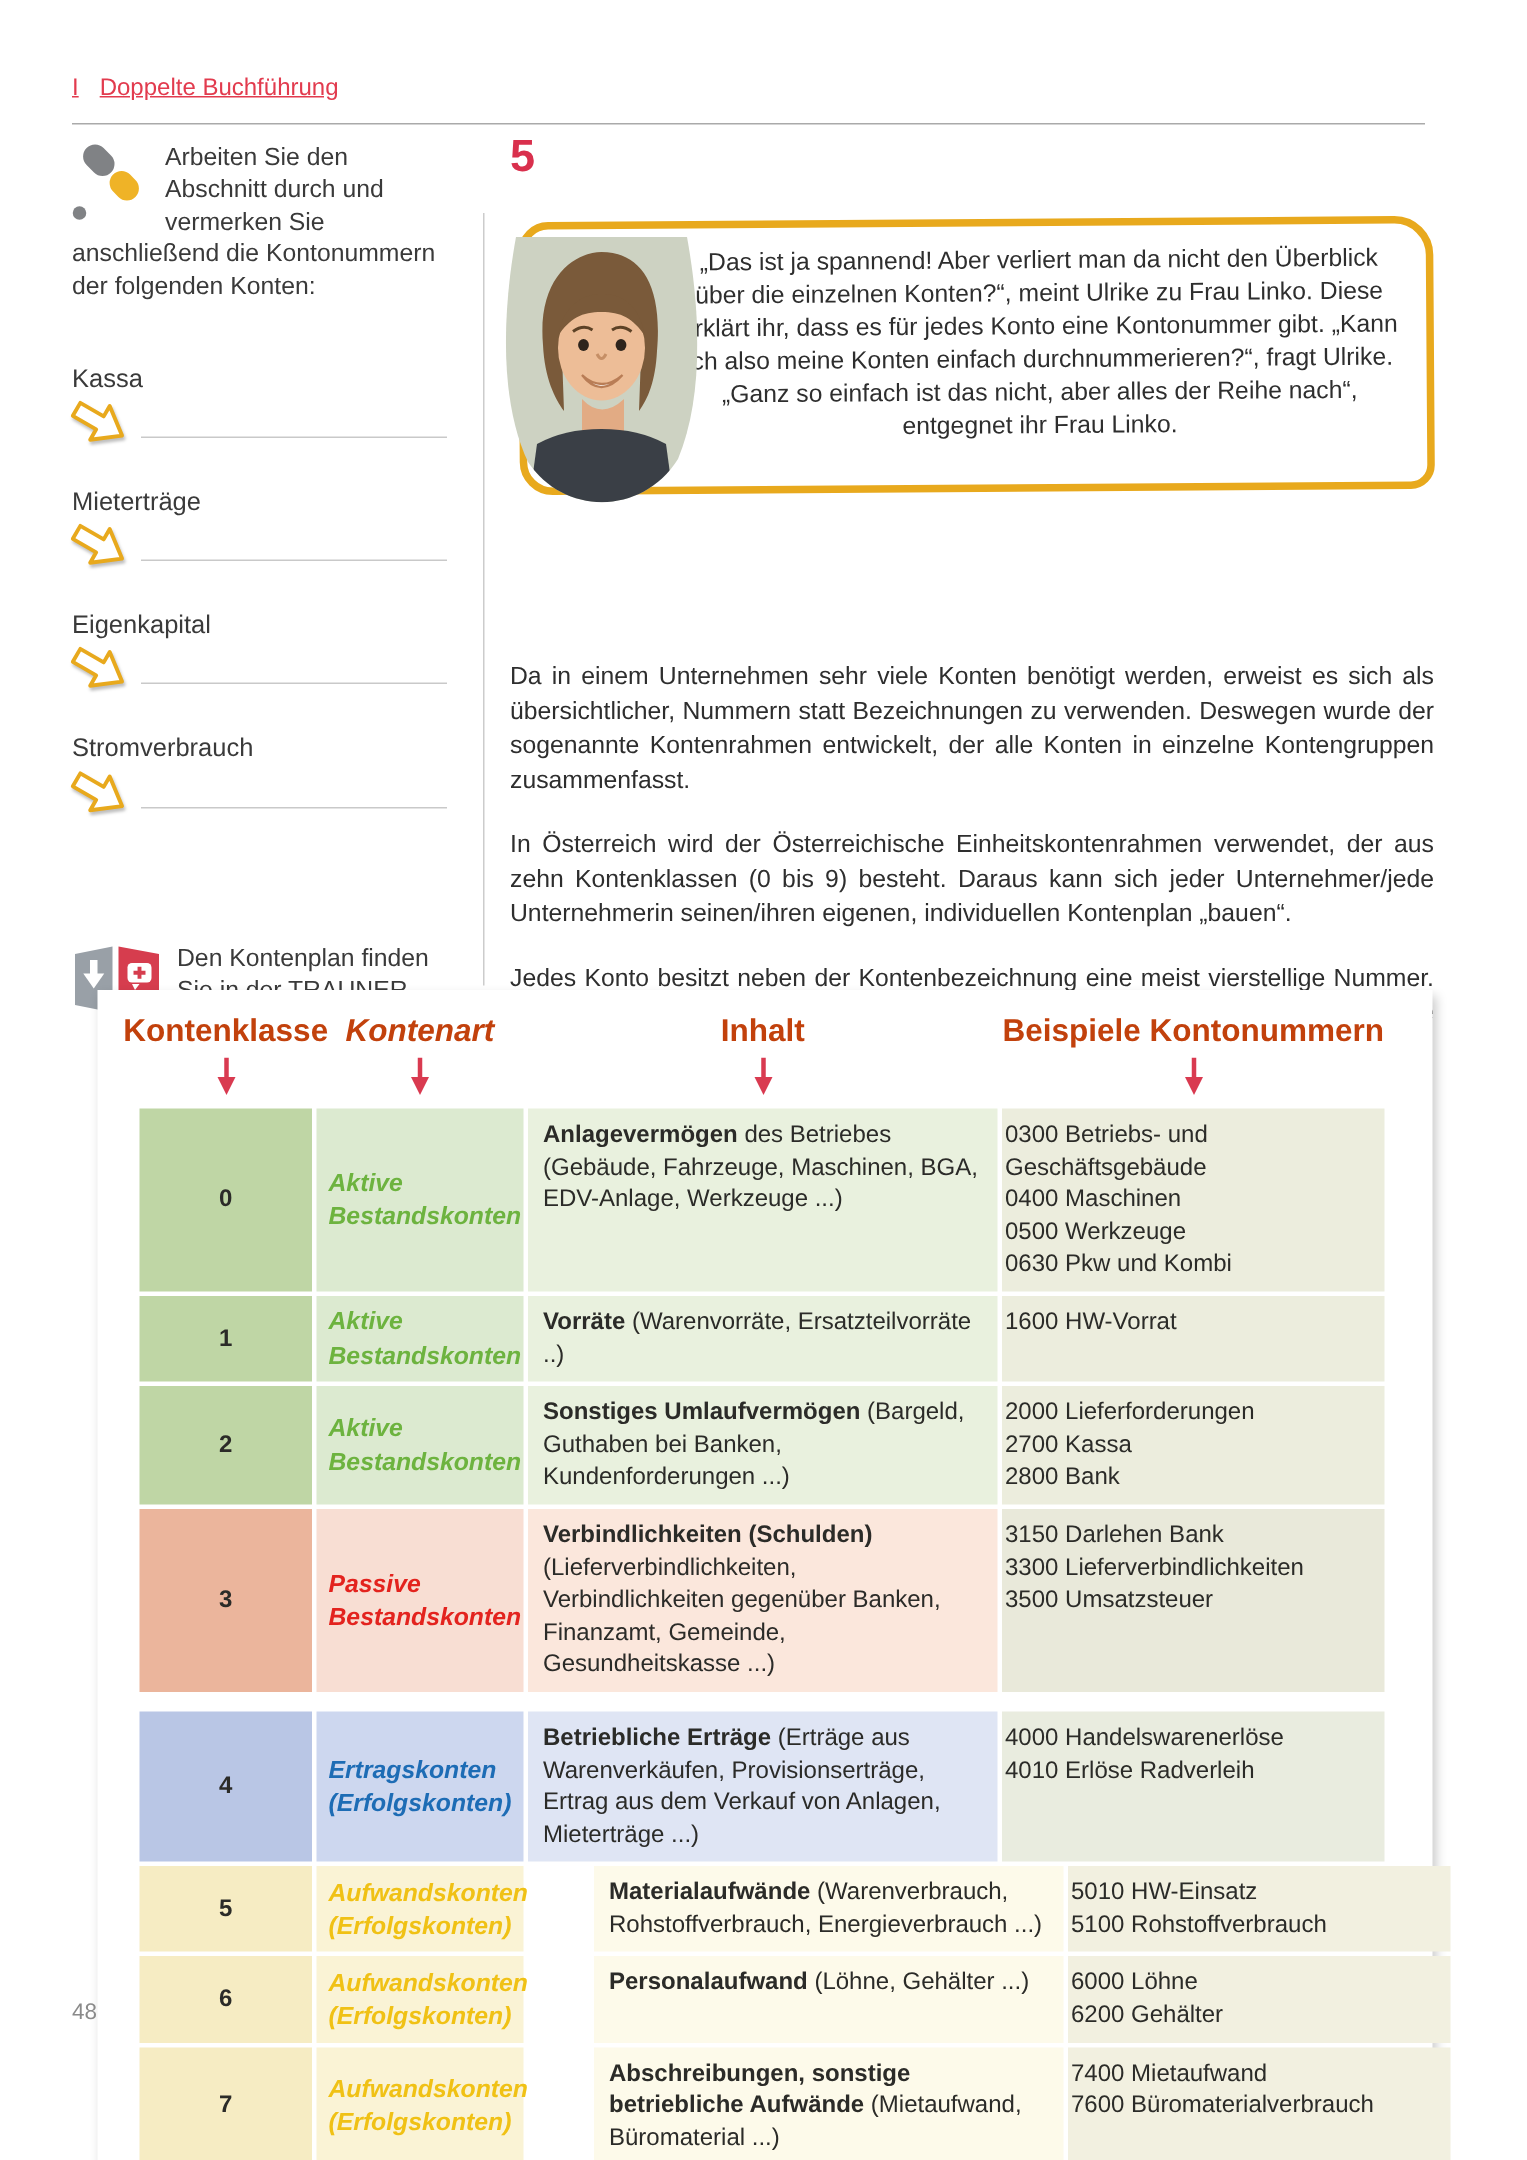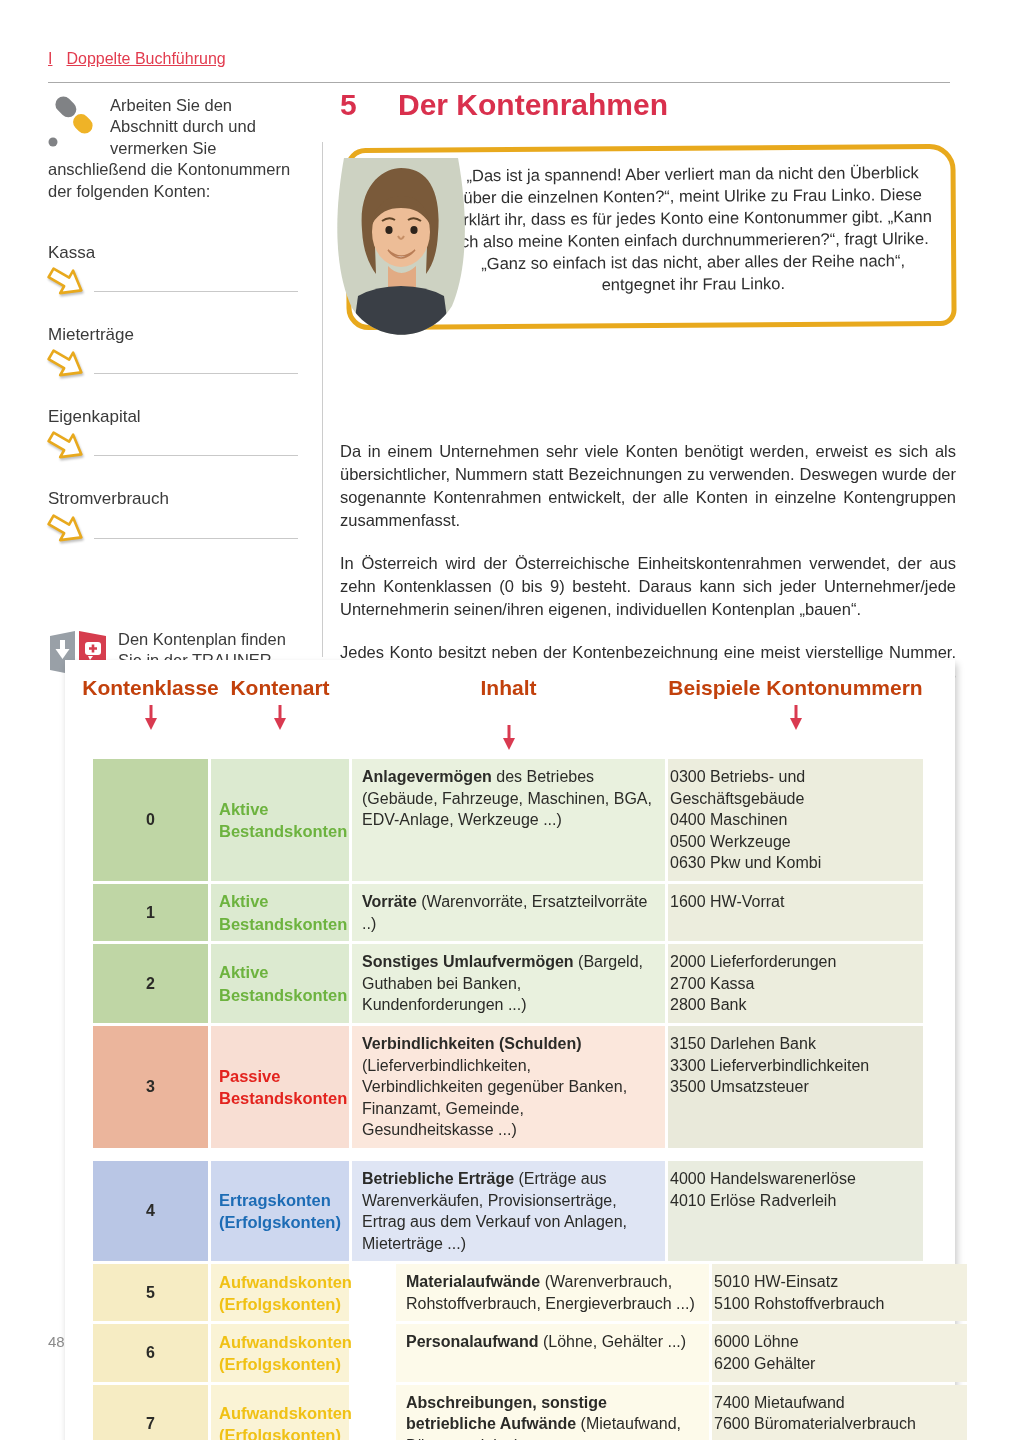--- a/index.html
+++ b/index.html
@@ -37,22 +37,22 @@
   .paragraph{margin-top:20px;font-size:16.5px;line-height:23px;text-align:justify;color:#2e2e2e;}
   .paragraph.first{margin-top:32px;}
 
   
   .konten-table{position:absolute;left:65px;top:660px;width:890px;background:#fff;
                 box-shadow:2px 4px 7px rgba(0,0,0,.22);padding:16px 0 24px 28px;box-sizing:border-box;}
   .table-head{display:flex;gap:3px;margin-bottom:8px;}
   .th{display:flex;flex-direction:column;align-items:center;font-weight:bold;font-size:21px;color:#c2410c;}
   .th .down-arrow{margin-top:5px;}
   .w1{width:115px;flex:none;}
-  .w2{width:138px;flex:none;}
-  .w3{width:313px;flex:none;gap:20px;}
+  .w2{width:138px;flex:none;font-style:italic;}
+  .w3{width:313px;flex:none;}
   .w4{width:255px;flex:none;}
   .tbody{display:flex;flex-direction:column;gap:3px;}
   .trow{display:flex;gap:3px;}
   .trow.gap-before{margin-top:10px;}
   .cell{box-sizing:border-box;font-size:16px;line-height:1.35;color:#2b2b28;}
   .c-klasse{display:flex;align-items:center;justify-content:center;font-weight:bold;}
   .c-art{display:flex;align-items:center;padding:4px 8px;font-weight:bold;font-size:16.5px;}
   .c-inhalt{padding:7px 10px;}
   .c-beisp{padding:7px 2px;white-space:pre-line;}
   .lead{font-weight:bold;}
@@ -163,21 +163,20 @@
       </svg>
       <span>Den Kontenplan finden Sie in der TRAUNER-DigiBox und im Anhang.</span>
     </div>
   </div>
 
   <div class="v-divider"></div>
 
   <div class="main">
     <div class="chapter">
       <span class="ch-no">5</span>
-      <span>Der Kontenrahmen</span>
     </div>
 
     <div class="bubble-wrap">
       <div class="bubble">
         <span>„Das ist ja spannend! Aber verliert man da nicht den Überblick über die einzelnen Konten?“, meint Ulrike zu Frau Linko. Diese erklärt ihr, dass es für jedes Konto eine Kontonummer gibt. „Kann ich also meine Konten einfach durchnummerieren?“, fragt Ulrike. „Ganz so einfach ist das nicht, aber alles der Reihe nach“, entgegnet ihr Frau Linko.</span>
       </div>
       <svg class="photo" width="138" height="182" viewBox="0 0 138 182">
         <defs>
           <clipPath id="pc">
             <path d="M12 0 H126 C136 55 136 110 120 148 C96 186 44 186 20 150 C2 112 2 55 12 0 Z"></path>

